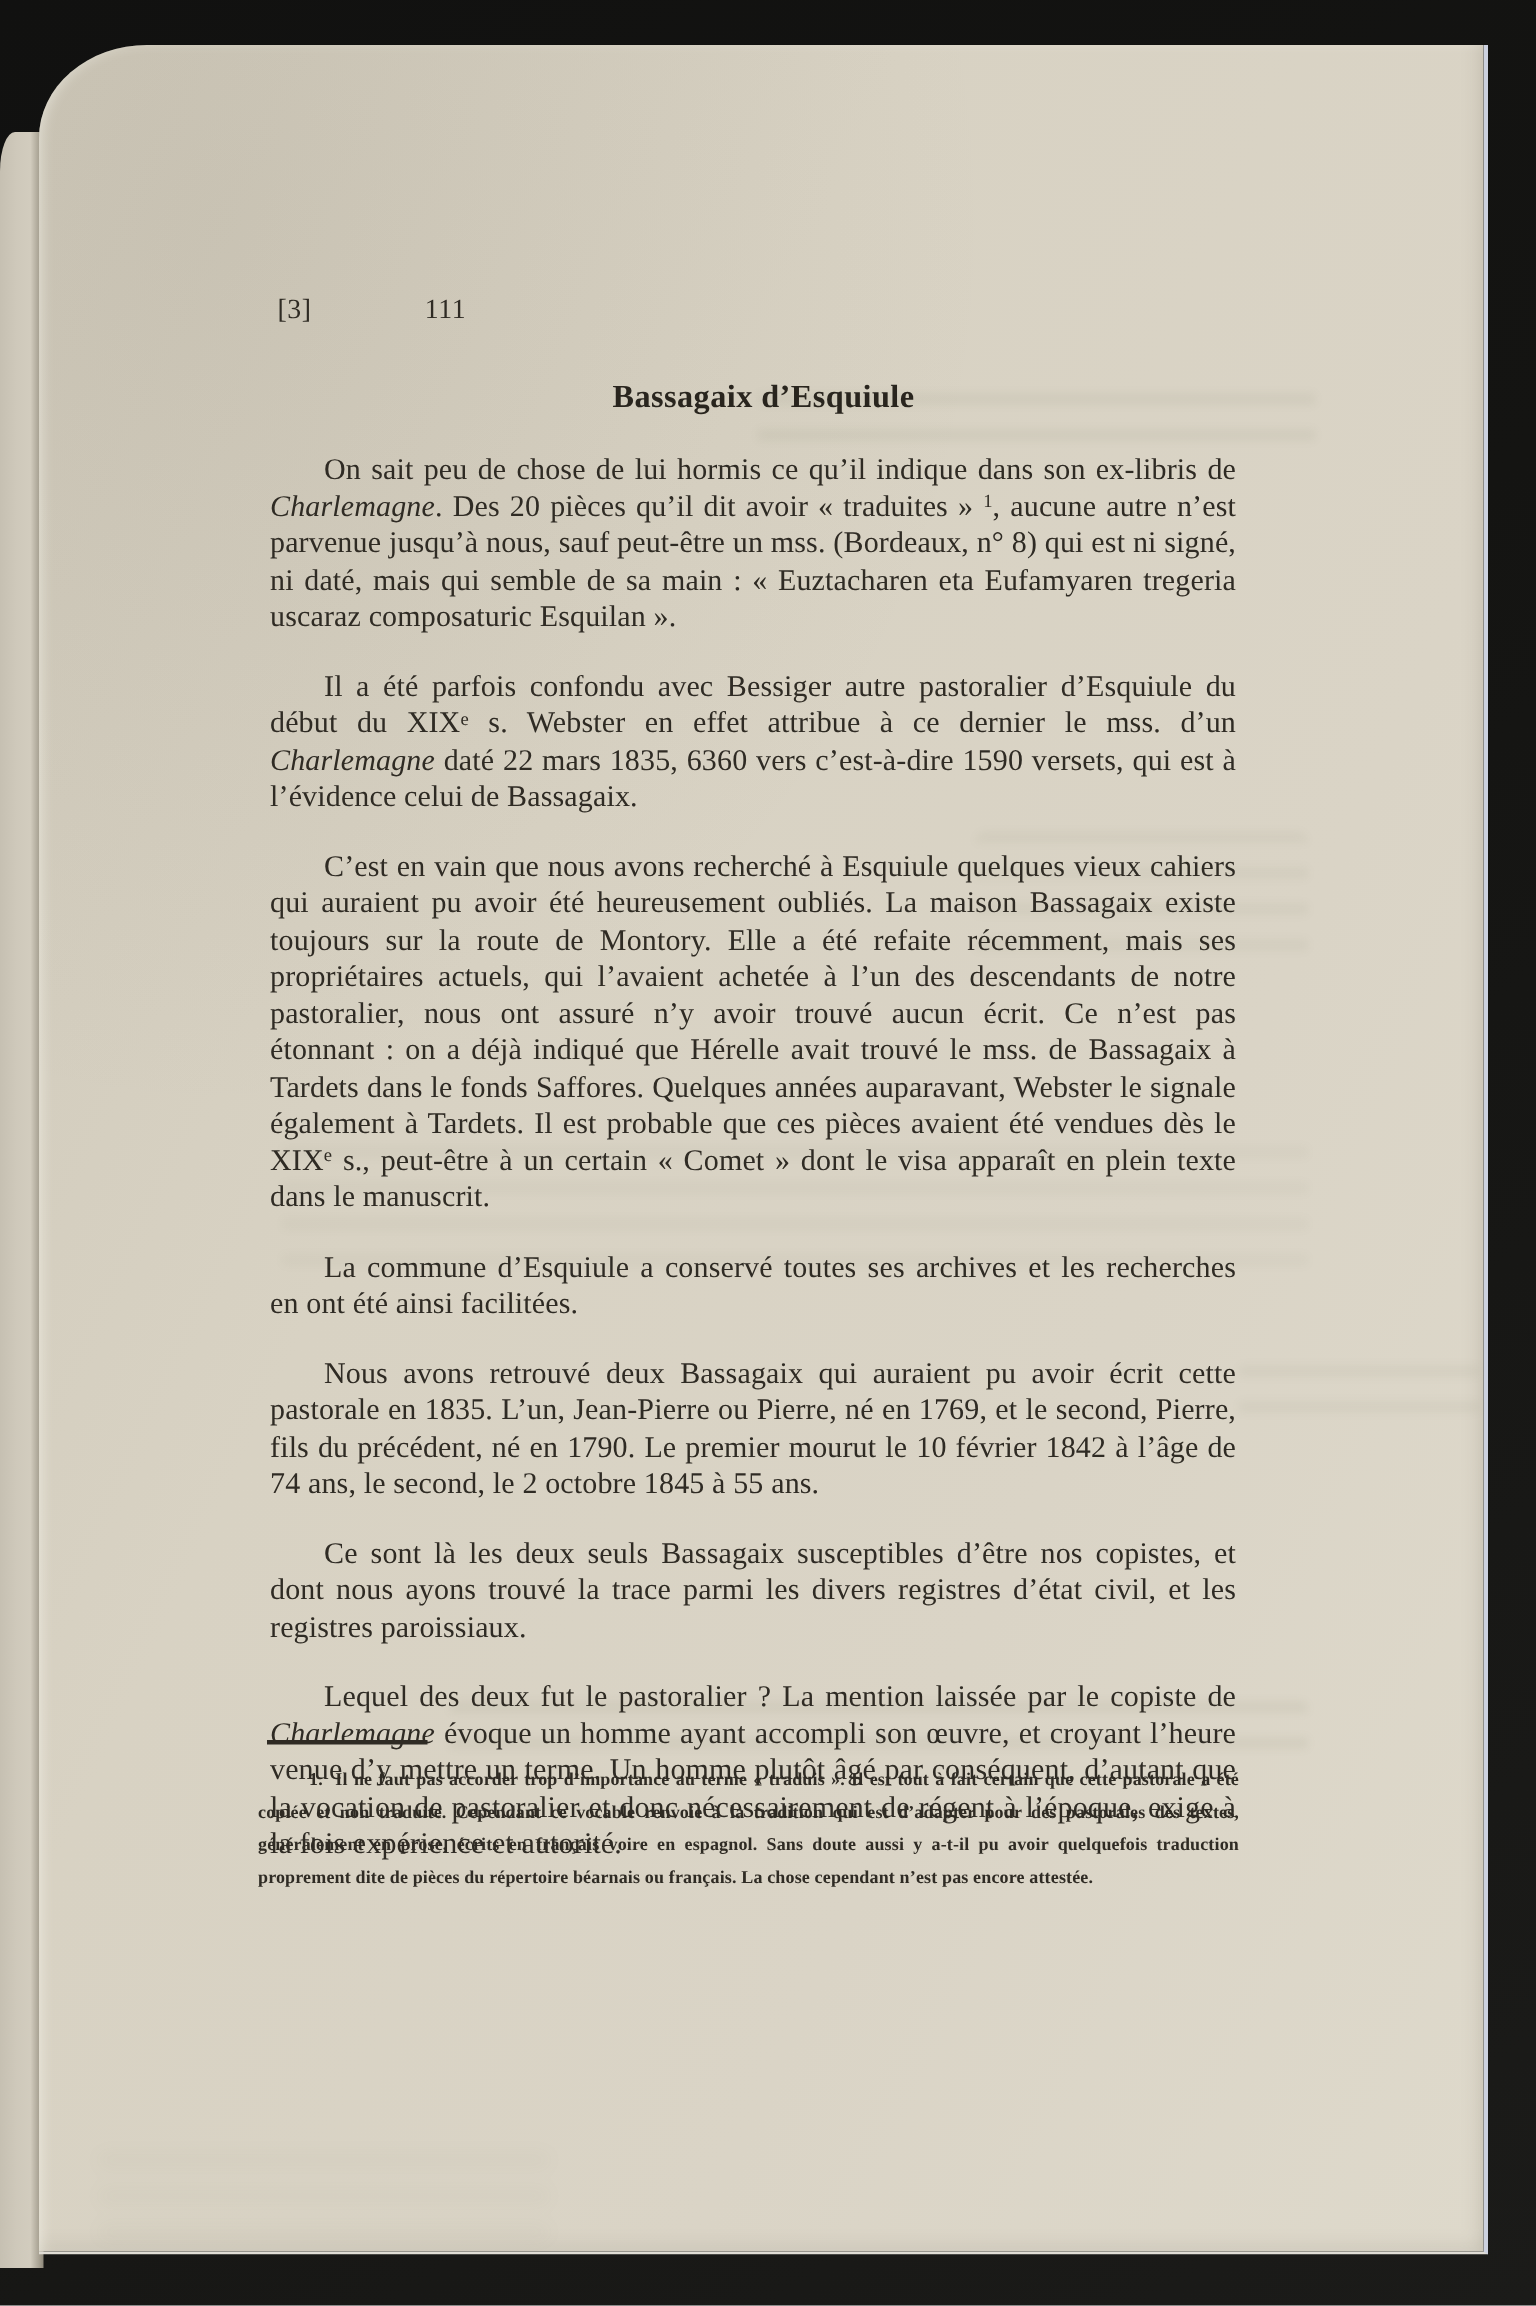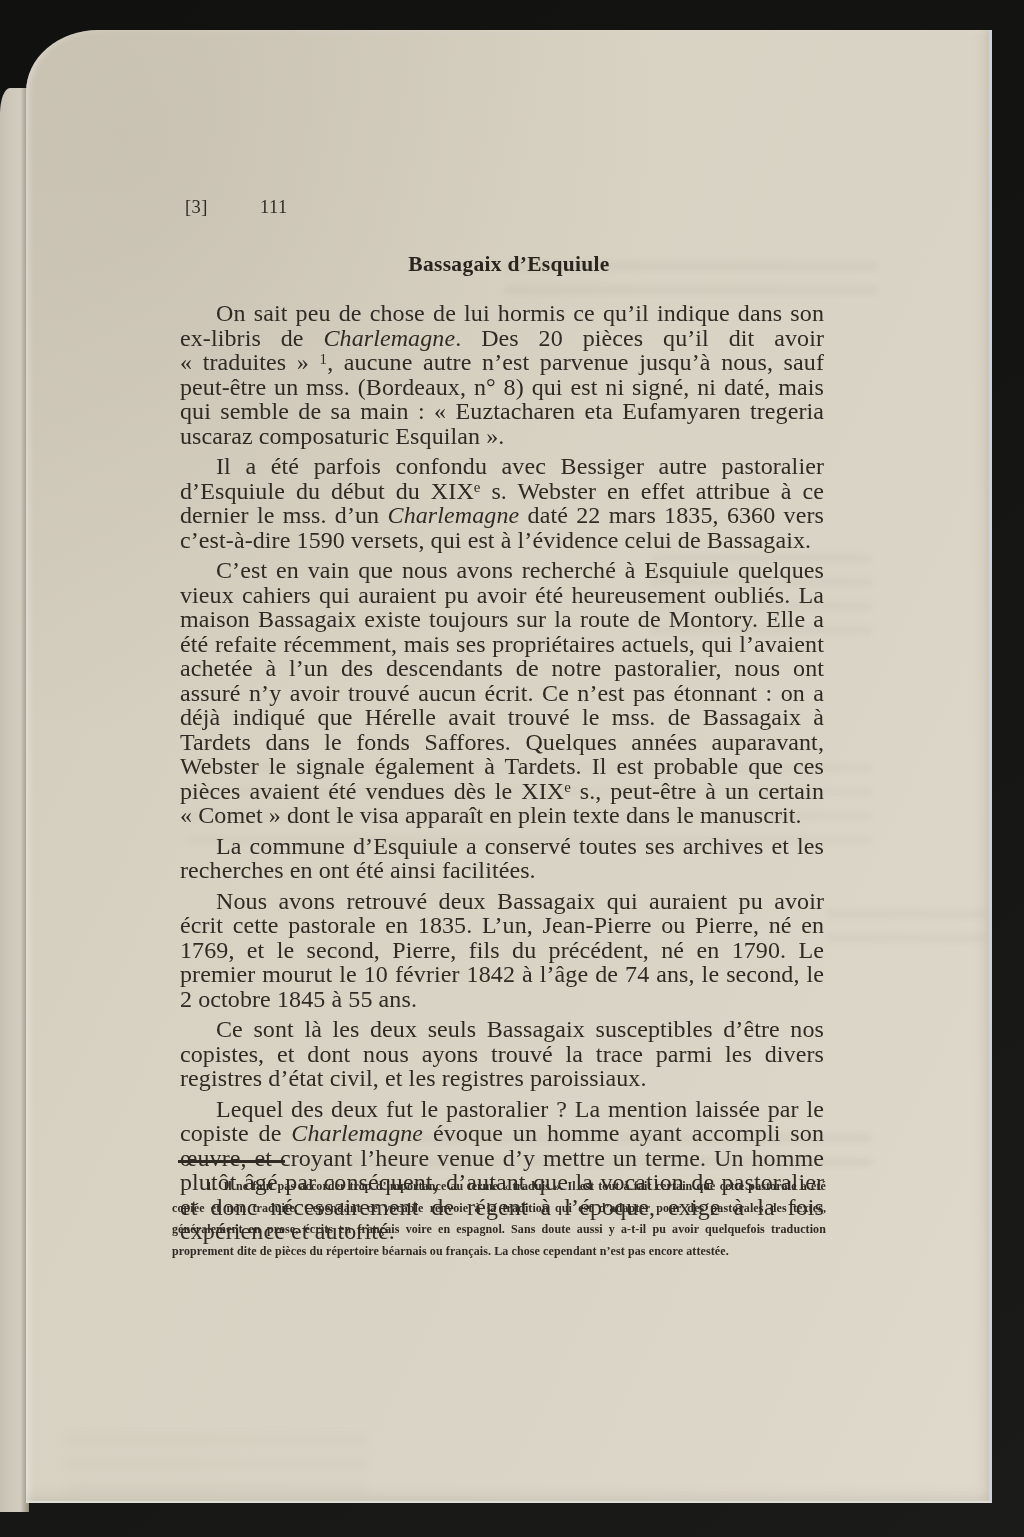--- a/index.html
+++ b/index.html
@@ -54,35 +54,35 @@
 
   .content{position:absolute;left:154px;top:0;width:644px;height:100%;}
 
   .pagehead{
     position:absolute;top:167px;left:0;right:0;
     display:flex;align-items:baseline;
     font-size:18.5px;letter-spacing:0.4px;
   }
   .head-left{width:80px;text-align:left;padding-left:5px;}
   .head-center{flex:1;text-align:center;letter-spacing:0.9px;word-spacing:2px;}
-  .head-right{width:80px;text-align:left;padding-right:6px;}
+  .head-right{width:80px;text-align:center;padding-right:6px;}
 
   .title{
     position:absolute;top:222px;left:14px;right:0;
     text-align:center;font-weight:bold;font-size:21.5px;
     letter-spacing:0.3px;color:#29251e;
   }
 
   .body{position:absolute;top:271px;left:0;width:644px;}
   .para{
-    font-size:24px;line-height:24.5px;
+    font-size:20px;line-height:24.5px;
     text-align:justify;text-indent:36px;
     letter-spacing:0.1px;
   }
-  .para + .para{margin-top:6px;}
+  .para + .para{margin-top:22px;}
 
   sup{
     font-size:0.62em;line-height:0;
     position:relative;top:-0.42em;vertical-align:baseline;
   }
   i{font-style:italic;}
 
   .fnrule{
     position:absolute;top:1130px;left:-2px;
     width:107px;height:3px;background:var(--ink);

